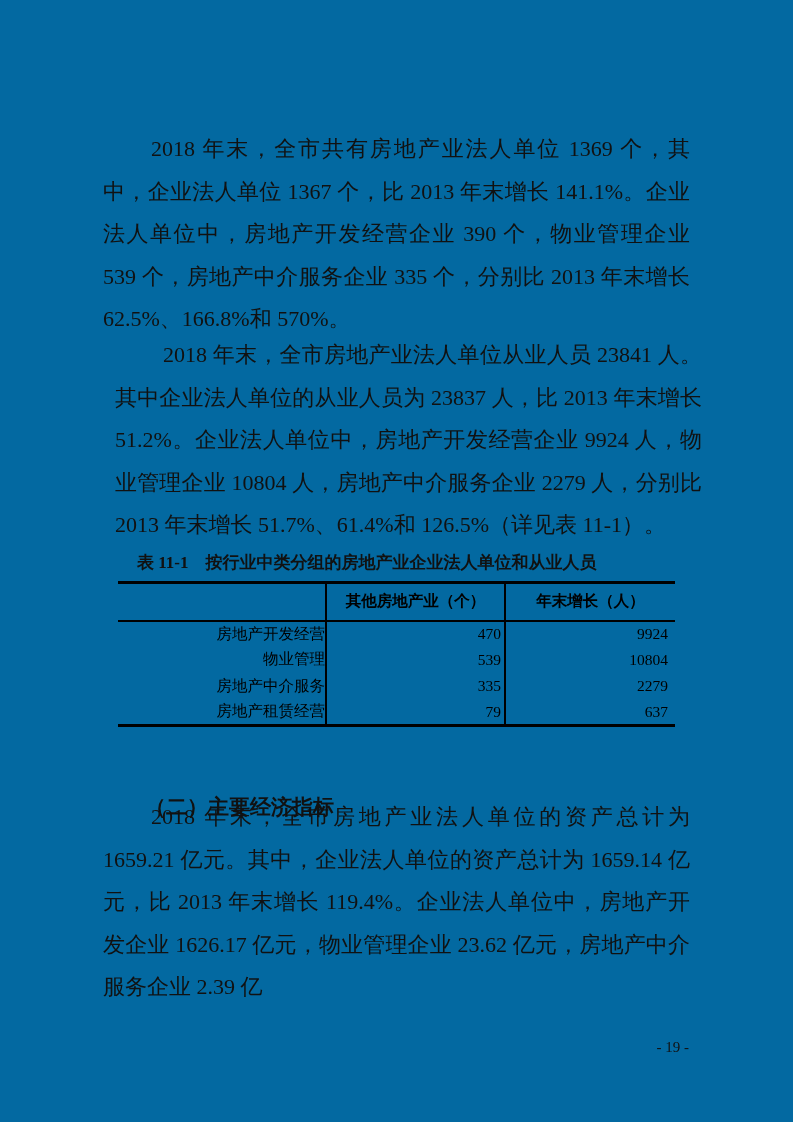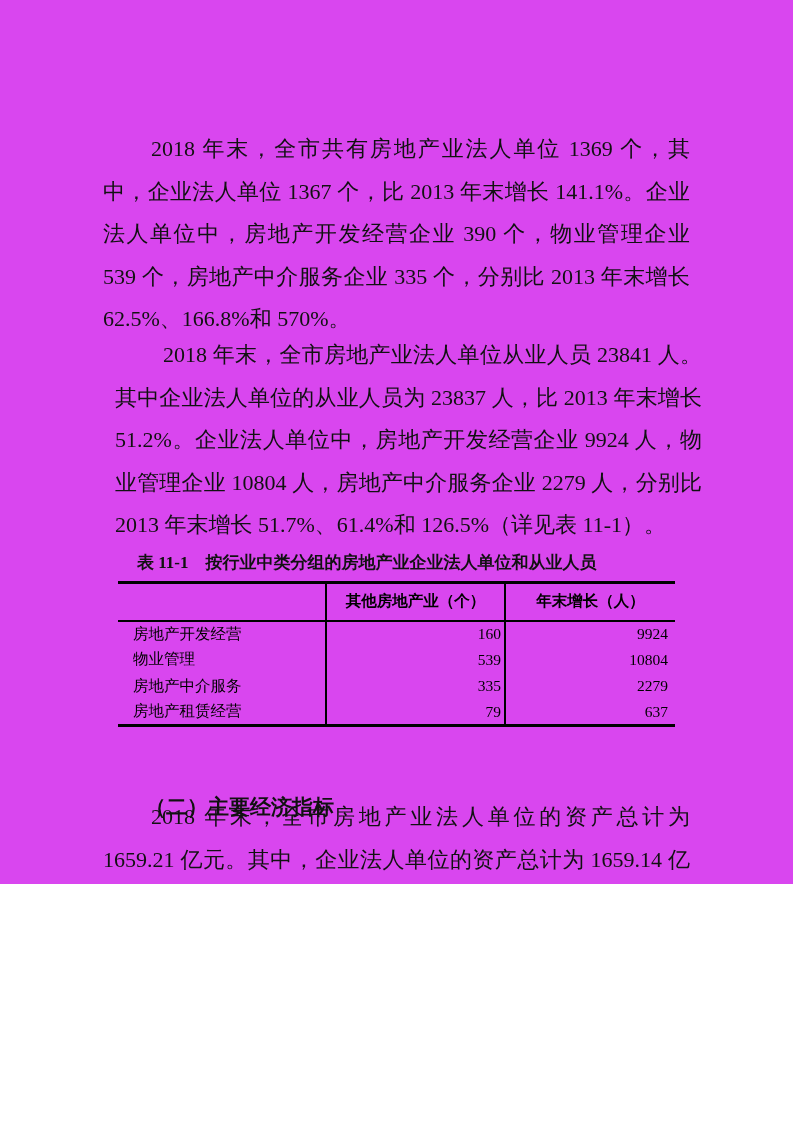--- a/index.html
+++ b/index.html
@@ -1,21 +1,21 @@
 <!DOCTYPE html>
 <html><head>
 <meta charset="utf-8">
 <style>
   * { box-sizing: border-box; }
   html, body { margin: 0; padding: 0; background: #ffffff; }
   .page {
     position: relative;
     width: 793px;
-    height: 884px;
-    background: #d946ef;
+    height: 1122px;
+    background: #0369a1;
     overflow: hidden;
     color: #111111;
   }
   .body-text {
     position: absolute;
     left: 103px;
     width: 587px;
     margin: 0;
     font-family: "Liberation Serif", "DejaVu Serif", serif;
     font-size: 22px;
@@ -64,21 +64,21 @@
     height: 26.3px;
     padding: 0;
     font-weight: normal;
   }
   .c-units, .c-emp {
     border-left: 2px solid #000000;
     text-align: right;
   }
   .stat-table tbody .c-units { padding-right: 3px; }
   .stat-table tbody .c-emp   { padding-right: 7px; }
-  .stat-table tbody .c-label { padding-left: 15px; text-align: left; }
+  .stat-table tbody .c-label { padding-left: 15px; text-align: right; }
   .stat-table tbody tr.total-row td { font-weight: bold; }
   .stat-table tbody tr.total-row .c-label { text-align: center; padding-left: 0; }
   .section-heading {
     position: absolute;
     left: 103px;
     top: 793px;
     width: 587px;
     margin: 0;
     font-family: "Liberation Sans", "DejaVu Sans", sans-serif;
     font-size: 21px;
@@ -115,21 +115,21 @@
     <thead>
       <tr>
         <th class="c-label"></th>
         <th class="c-units">其他房地产业（个）</th>
         <th class="c-emp">年末增长（人）</th>
       </tr>
     </thead>
     <tbody>
         <tr>
           <td class="c-label">房地产开发经营</td>
-          <td class="c-units">160</td>
+          <td class="c-units">470</td>
           <td class="c-emp">9924</td>
         </tr>
         <tr>
           <td class="c-label">物业管理</td>
           <td class="c-units">539</td>
           <td class="c-emp">10804</td>
         </tr>
         <tr>
           <td class="c-label">房地产中介服务</td>
           <td class="c-units">335</td>

